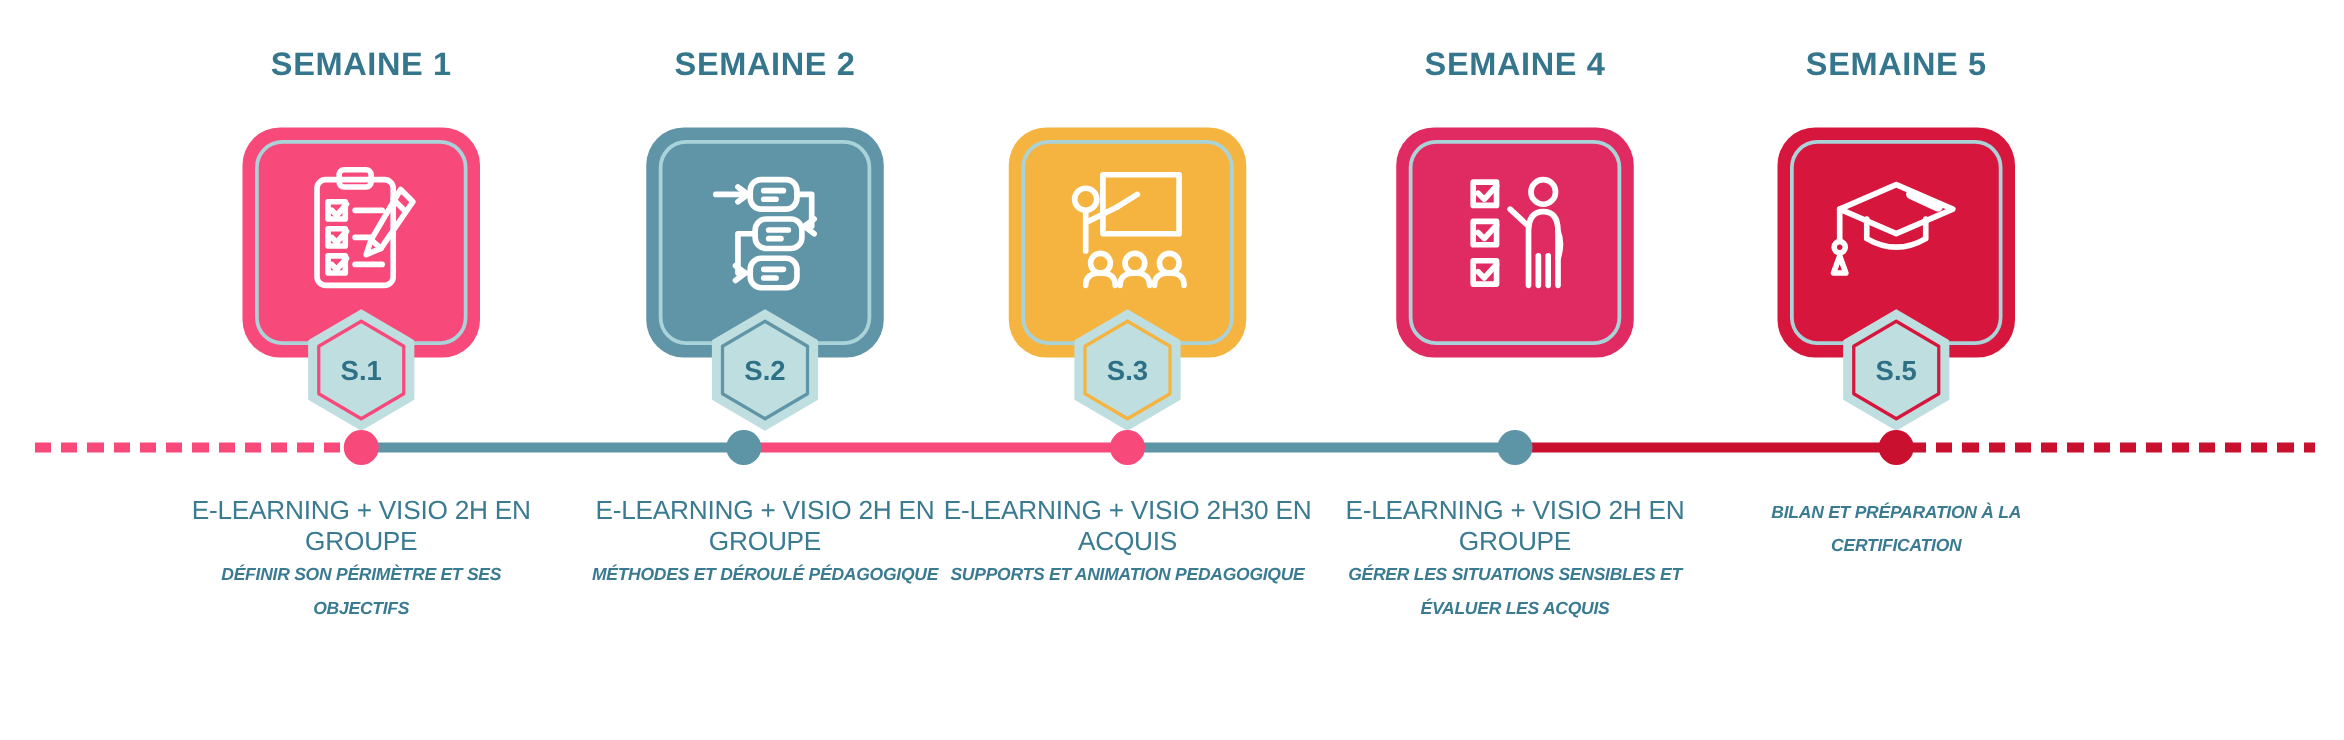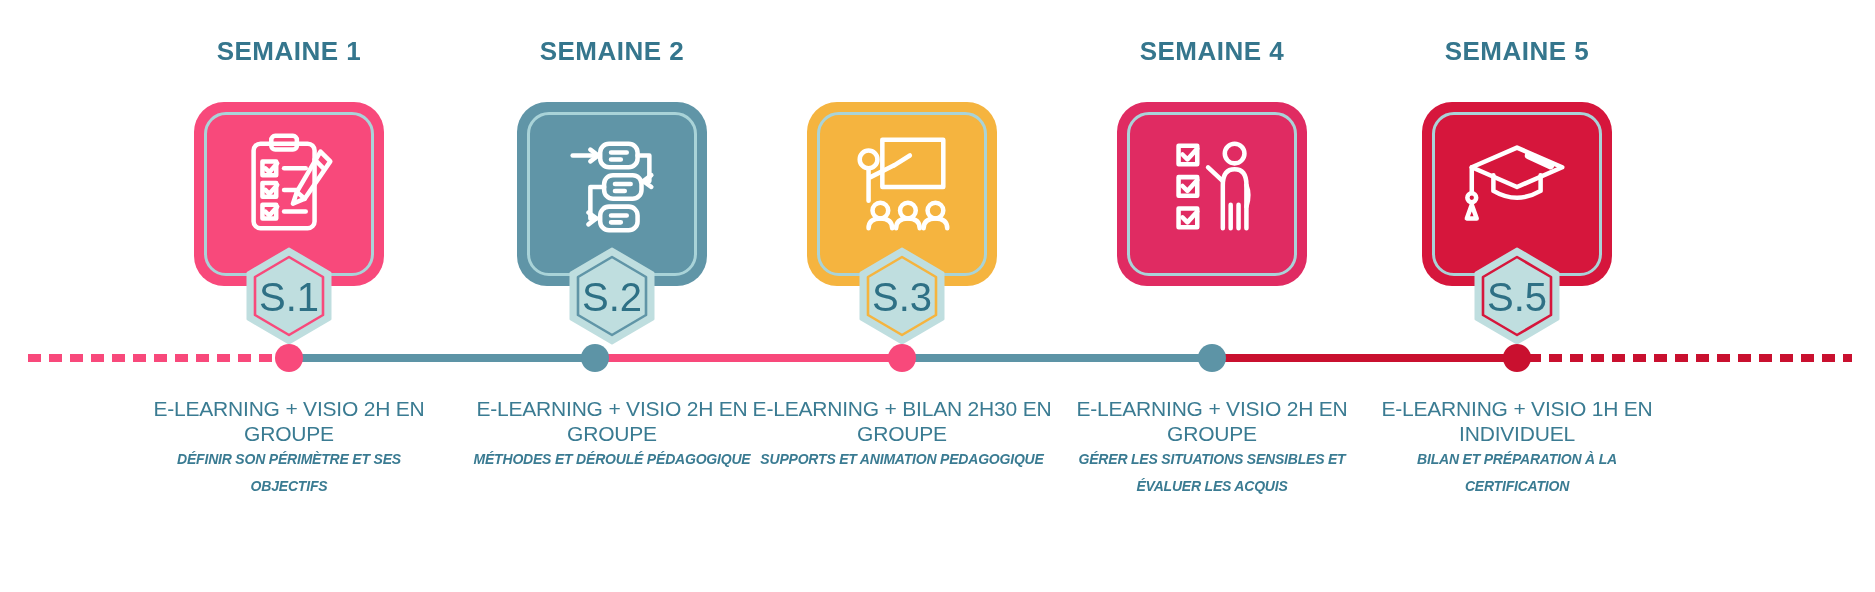--- a/index.html
+++ b/index.html
@@ -34,21 +34,21 @@
   }
   .card-icon svg{width:100%;height:100%;stroke:var(--icon-color);fill:none;
     stroke-width:4.6;stroke-linecap:round;stroke-linejoin:round;}
   .week-badge{position:absolute;left:116px;top:246px;width:88px;height:100px;}
   .week-badge svg{position:absolute;inset:0;width:100%;height:100%;}
   .badge-outer{fill:var(--badge-fill);stroke:var(--badge-fill);stroke-width:3;stroke-linejoin:round;}
   .badge-inner{fill:none;stroke:var(--card-color);stroke-width:2.6;stroke-linejoin:round;}
   .badge-label{
     position:absolute;left:0;top:0;width:100%;height:100%;
     display:flex;align-items:center;justify-content:center;
-    font-size:40px;font-weight:normal;color:var(--badge-text);
+    font-size:22px;font-weight:bold;color:var(--badge-text);
     padding-top:2px;box-sizing:border-box;
   }
   .week-desc{
     position:absolute;top:396px;left:0;width:100%;
     text-align:center;color:var(--text-color);
   }
   .desc-regular{
     max-width:306px;margin:0 auto;
     font-size:21px;line-height:25px;font-weight:normal;letter-spacing:-.2px;
   }
@@ -176,21 +176,21 @@
       </div>
     </div>
     <div class="week-badge">
       <svg viewBox="0 0 88 100">
         <polygon class="badge-outer" points="44,3 85,27 85,73 44,97 3,73 3,27"></polygon>
         <polygon class="badge-inner" points="44,11 78,31 78,69 44,89 10,69 10,31"></polygon>
       </svg>
       <span class="badge-label">S.3</span>
     </div>
     <div class="week-desc">
-      <div class="desc-regular">E-LEARNING + BILAN 2H30 EN GROUPE</div>
+      <div class="desc-regular">E-LEARNING + VISIO 2H30 EN ACQUIS</div>
       <div class="desc-bold">SUPPORTS ET ANIMATION PEDAGOGIQUE</div>
     </div>
   </div>
 
   <div class="week-col c4" style="--card-color: #E02B62;">
     <div class="week-title">SEMAINE 4</div>
     <div class="week-card">
       <div class="card-inner-border"></div>
       <div class="card-icon">
         <svg viewBox="0 0 120 120">
@@ -230,18 +230,17 @@
       </div>
     </div>
     <div class="week-badge">
       <svg viewBox="0 0 88 100">
         <polygon class="badge-outer" points="44,3 85,27 85,73 44,97 3,73 3,27"></polygon>
         <polygon class="badge-inner" points="44,11 78,31 78,69 44,89 10,69 10,31"></polygon>
       </svg>
       <span class="badge-label">S.5</span>
     </div>
     <div class="week-desc">
-      <div class="desc-regular">E-LEARNING + VISIO 1H EN INDIVIDUEL</div>
       <div class="desc-bold">BILAN ET PRÉPARATION À LA CERTIFICATION</div>
     </div>
   </div>
 
 </div>
 
 </body></html>

